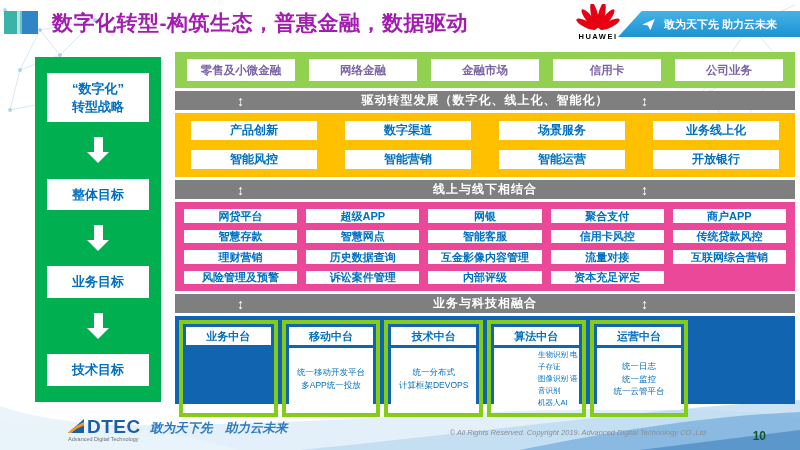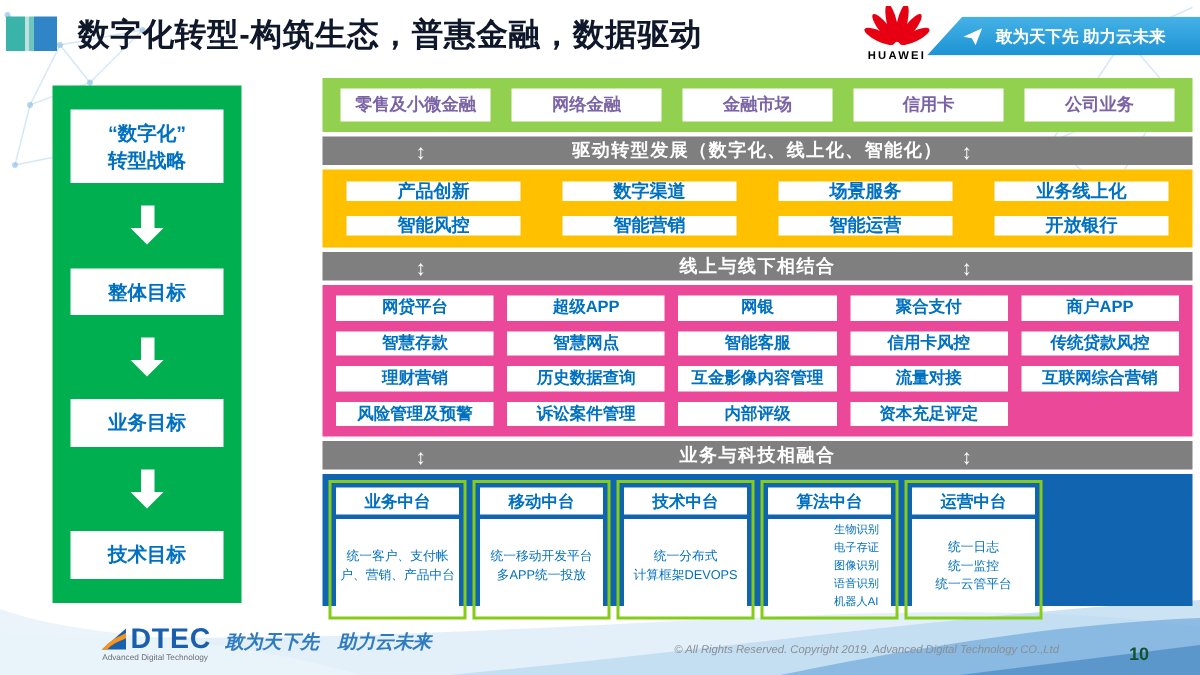--- a/index.html
+++ b/index.html
@@ -5,59 +5,59 @@
   html,body{margin:0;padding:0;background:#e9eef2;}
   .slide{position:relative;width:800px;height:450px;background:#ffffff;overflow:hidden;
          font-family:"Liberation Sans",sans-serif;}
   svg{display:block}
   .deco{position:absolute;pointer-events:none;z-index:0;}
 
   
   .hdr{position:absolute;top:0;left:0;right:0;height:52px;z-index:2;}
   .accent{position:absolute;left:4px;top:11px;width:34px;height:23px;
           background:linear-gradient(90deg,#3ab3a8 0 38%,#bfe0dd 38% 46%,#6fc6bf 46% 54%,#2f85c6 54% 100%);}
-  .title{position:absolute;left:52px;top:9px;font-size:21px;font-weight:bold;color:#0f172a;letter-spacing:.5px;white-space:nowrap;}
+  .title{position:absolute;left:52px;top:9px;font-size:21px;font-weight:bold;color:#a21caf;letter-spacing:.5px;white-space:nowrap;}
   .huawei{position:absolute;right:176px;top:4px;width:52px;text-align:center;}
   .huawei .lbl{font-size:7.5px;font-weight:bold;color:#000;letter-spacing:1.5px;display:block;margin-top:-2px;}
   .banner{position:absolute;right:0;top:11px;width:182px;height:26px;
           background:linear-gradient(180deg,#46b2e6,#1c93d3);
           clip-path:polygon(13% 0,100% 0,100% 100%,0 100%);
           display:flex;align-items:center;justify-content:center;gap:8px;
           color:#fff;font-size:11px;font-weight:bold;white-space:nowrap;}
 
   
   .content{position:absolute;top:52px;left:0;right:0;height:350px;z-index:2;}
   .strategy{position:absolute;left:35px;top:5px;width:126px;height:345px;background:#00AF50;
             display:flex;flex-direction:column;align-items:center;justify-content:space-between;
             padding:16px 12px;box-sizing:border-box;}
   .sbox{background:#fff;color:#0070C0;font-weight:bold;font-size:13px;width:100%;
         text-align:center;padding:7px 2px;white-space:pre-line;line-height:1.35;box-sizing:border-box;}
   .darr{display:flex;flex-direction:column;align-items:center;}
   .darr .stem{width:9px;height:15px;background:#fff;}
   .darr .head{width:0;height:0;border-left:11px solid transparent;border-right:11px solid transparent;border-top:11px solid #fff;}
 
-  .main{position:absolute;left:175px;right:5px;top:0;bottom:-2px;display:flex;flex-direction:column;gap:3px;margin-left:40px;}
+  .main{position:absolute;left:175px;right:5px;top:0;bottom:-2px;display:flex;flex-direction:column;gap:3px;}
   .b{background:#fff;display:flex;align-items:center;justify-content:center;
      font-weight:bold;text-align:center;line-height:1.1;}
   .green-band{background:#92D050;height:36px;display:grid;grid-template-columns:repeat(5,1fr);
               gap:14px;padding:7px 12px;box-sizing:border-box;flex:none;}
   .green-band .b{color:#7B64A5;font-size:11.5px;}
   .graybar{background:#7F7F7F;height:19px;flex:none;color:#fff;display:flex;align-items:center;justify-content:center;
            font-size:12px;font-weight:bold;letter-spacing:1px;position:relative;}
   .ud{position:absolute;top:50%;transform:translateY(-50%);font-size:14px;font-weight:bold;color:#fff;}
   .ud.l{left:62px;} .ud.r{right:146px;}
-  .yellow-band{background:#FFC000;height:52px;display:grid;grid-template-columns:repeat(4,1fr);
+  .yellow-band{background:#FFC000;height:64px;display:grid;grid-template-columns:repeat(4,1fr);
                gap:10px 28px;padding:8px 16px;box-sizing:border-box;flex:none;}
   .yellow-band .b{color:#0070C0;font-size:12px;}
   .azure-band{background:#ec4899;flex:1;display:grid;grid-template-columns:repeat(5,1fr);
               gap:7px 9px;padding:7px 9px;box-sizing:border-box;}
   .azure-band .b{color:#0070C0;font-size:11px;}
   .navy-band{background:#1164AF;height:88px;flex:none;display:grid;grid-template-columns:repeat(6,1fr);
              gap:4px;padding:4px;box-sizing:border-box;}
-  .pcol{border:2px solid #84cc16;display:flex;flex-direction:column;gap:3px;padding:3px;box-sizing:border-box;}
+  .pcol{border:4px solid #84cc16;display:flex;flex-direction:column;gap:3px;padding:3px;box-sizing:border-box;}
   .phead{background:#fff;color:#0070C0;font-weight:bold;font-size:11px;height:18px;flex:none;
          display:flex;align-items:center;justify-content:center;}
   .pdetail{background:#fff;color:#0070C0;font-size:8.5px;flex:1;display:flex;align-items:center;justify-content:center;
            text-align:center;white-space:pre-line;line-height:1.5;padding:1px;}
   .pdetail.tiny{font-size:7.5px;text-align:left;line-height:1.6;padding-left:44px;}
 
   
   .ftr{position:absolute;left:0;right:0;bottom:0;height:48px;z-index:2;}
   .dtec{position:absolute;left:66px;bottom:8px;display:flex;flex-direction:column;align-items:center;}
   .dtec .row{display:flex;align-items:flex-end;gap:1px;justify-content:center;}
@@ -211,21 +211,20 @@
 
       <div class="graybar">
         <span class="ud l">↕</span>
         <span>业务与科技相融合</span>
         <span class="ud r">↕</span>
       </div>
 
       <div class="navy-band">
         <div class="pcol">
           <div class="phead">业务中台</div>
-          <div class="pdetail">统一客户、支付帐户、营销、产品中台</div>
         </div>
         <div class="pcol">
           <div class="phead">移动中台</div>
           <div class="pdetail">统一移动开发平台
 多APP统一投放</div>
         </div>
         <div class="pcol">
           <div class="phead">技术中台</div>
           <div class="pdetail">统一分布式
 计算框架DEVOPS</div>

